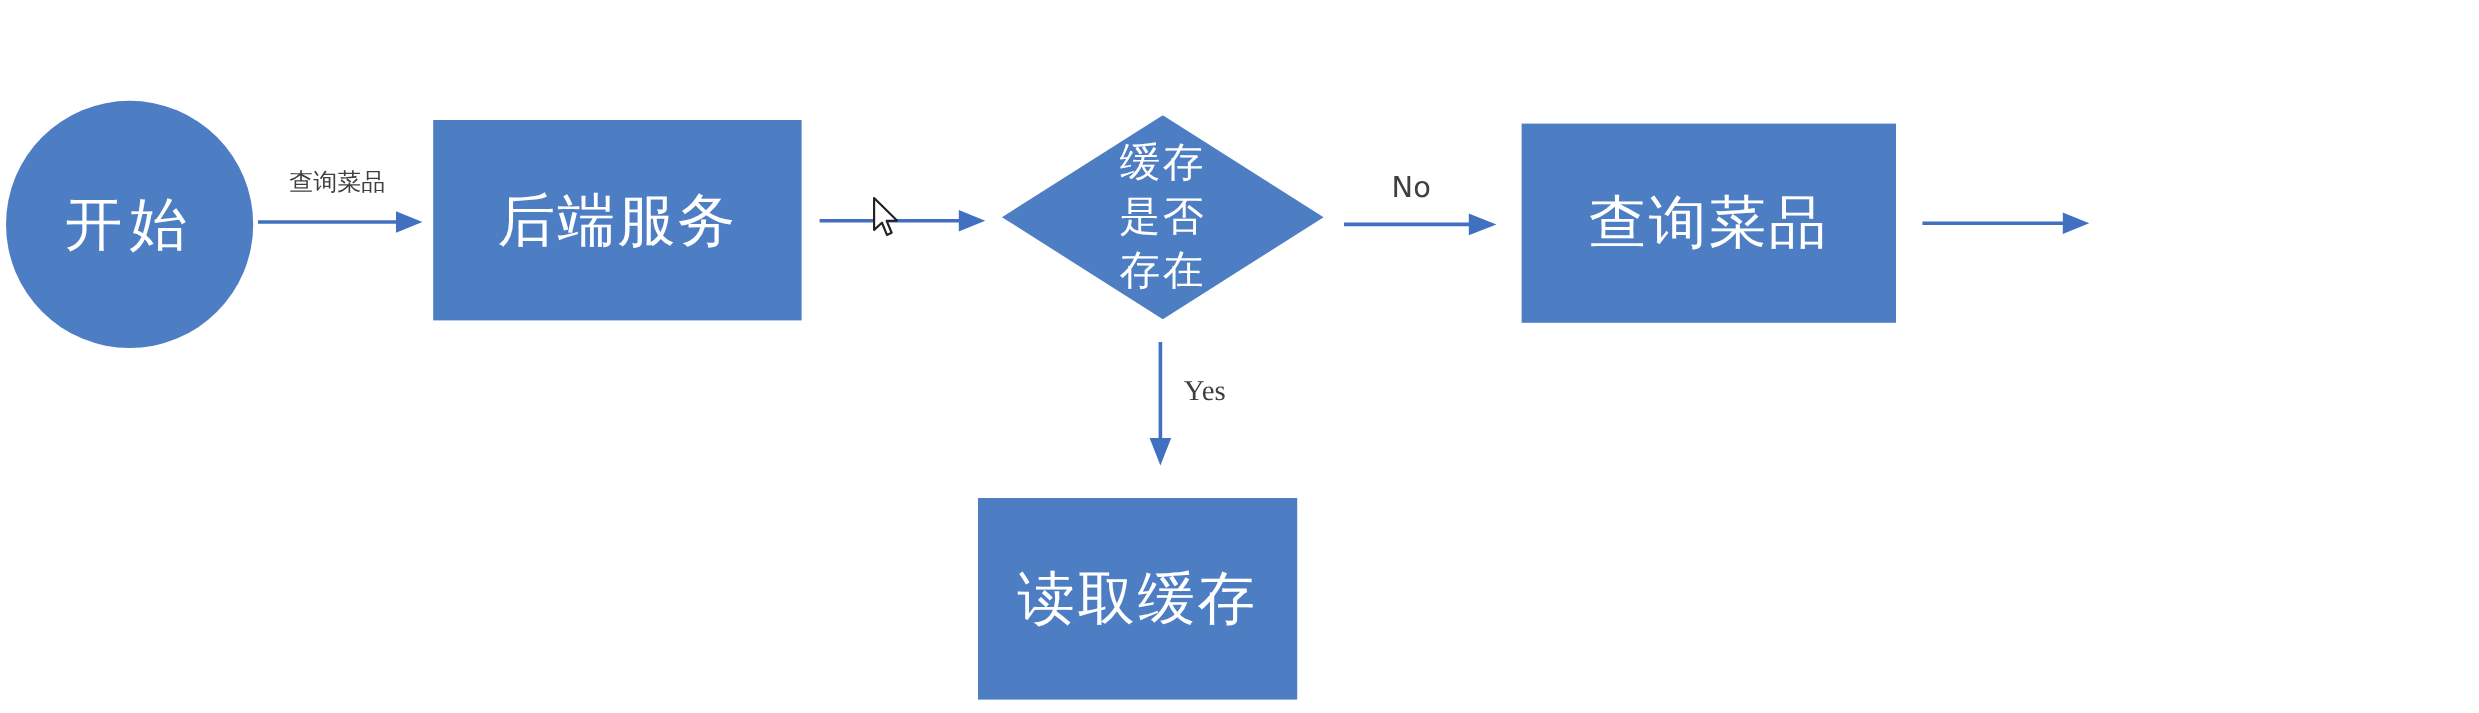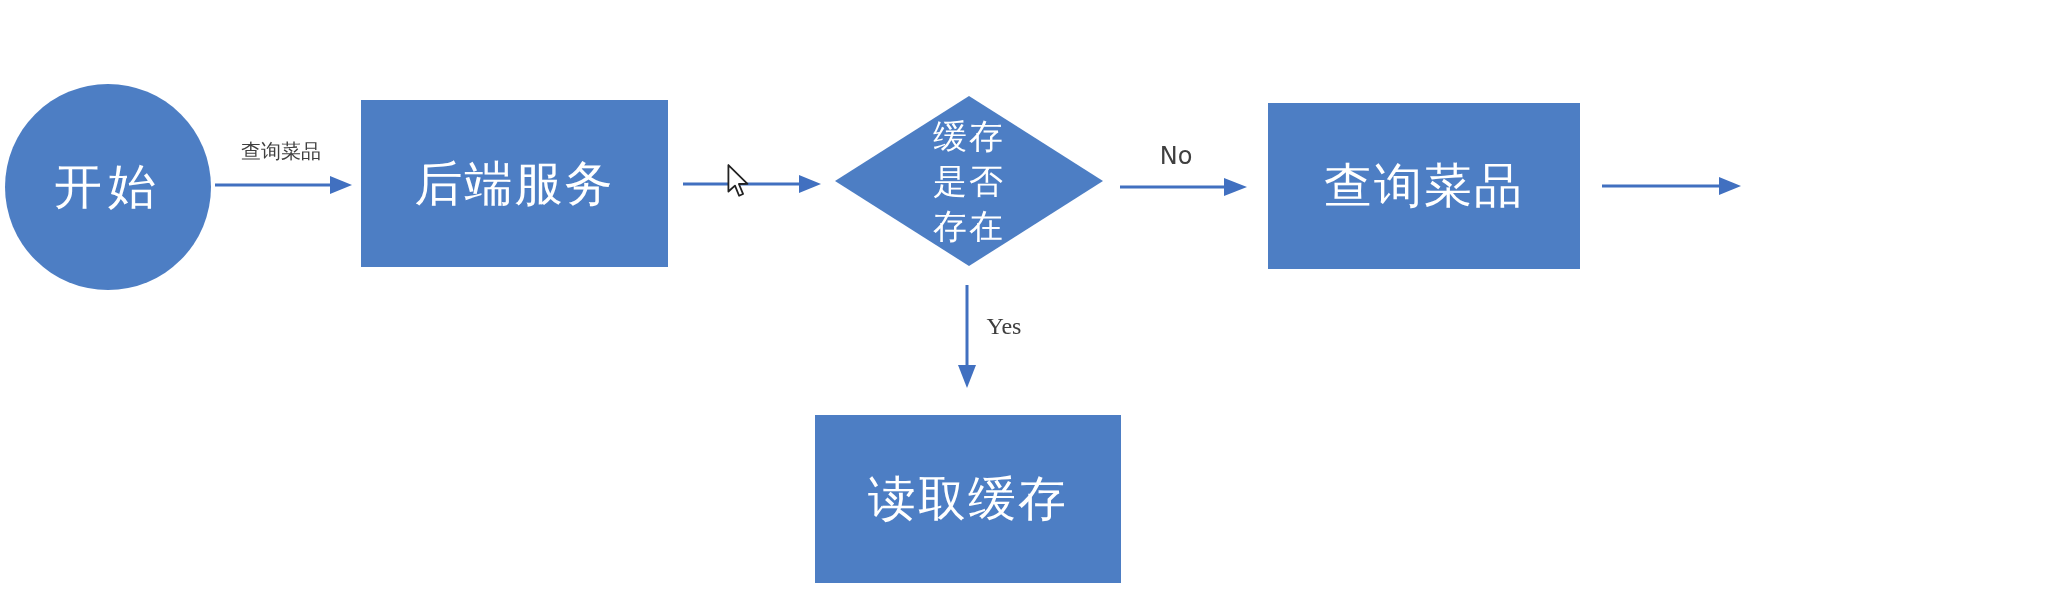--- a/index.html
+++ b/index.html
@@ -113,17 +113,17 @@
 
   <div class="edge-label edge-label--small" style="left:1126px; top:142px; width:100px;">No</div>
 
   <div class="edge-label edge-label--small" style="left:954px; top:313px; width:100px;font-family:Liberation Serif, serif;">Yes</div>
 
   <div class="node node--rect" style="left:1268px; top:103px; width:312px; height:166px;">
     <span>查询菜品</span>
   </div>
 
 
-  <div class="node node--rect" style="left:815px; top:415px; width:306px; height:168px;">
+  <div class="node node--rect" style="left:815px; top:415px; width:266px; height:168px;">
     <span>读取缓存</span>
   </div>
 
 </div>
 
 </body></html>

